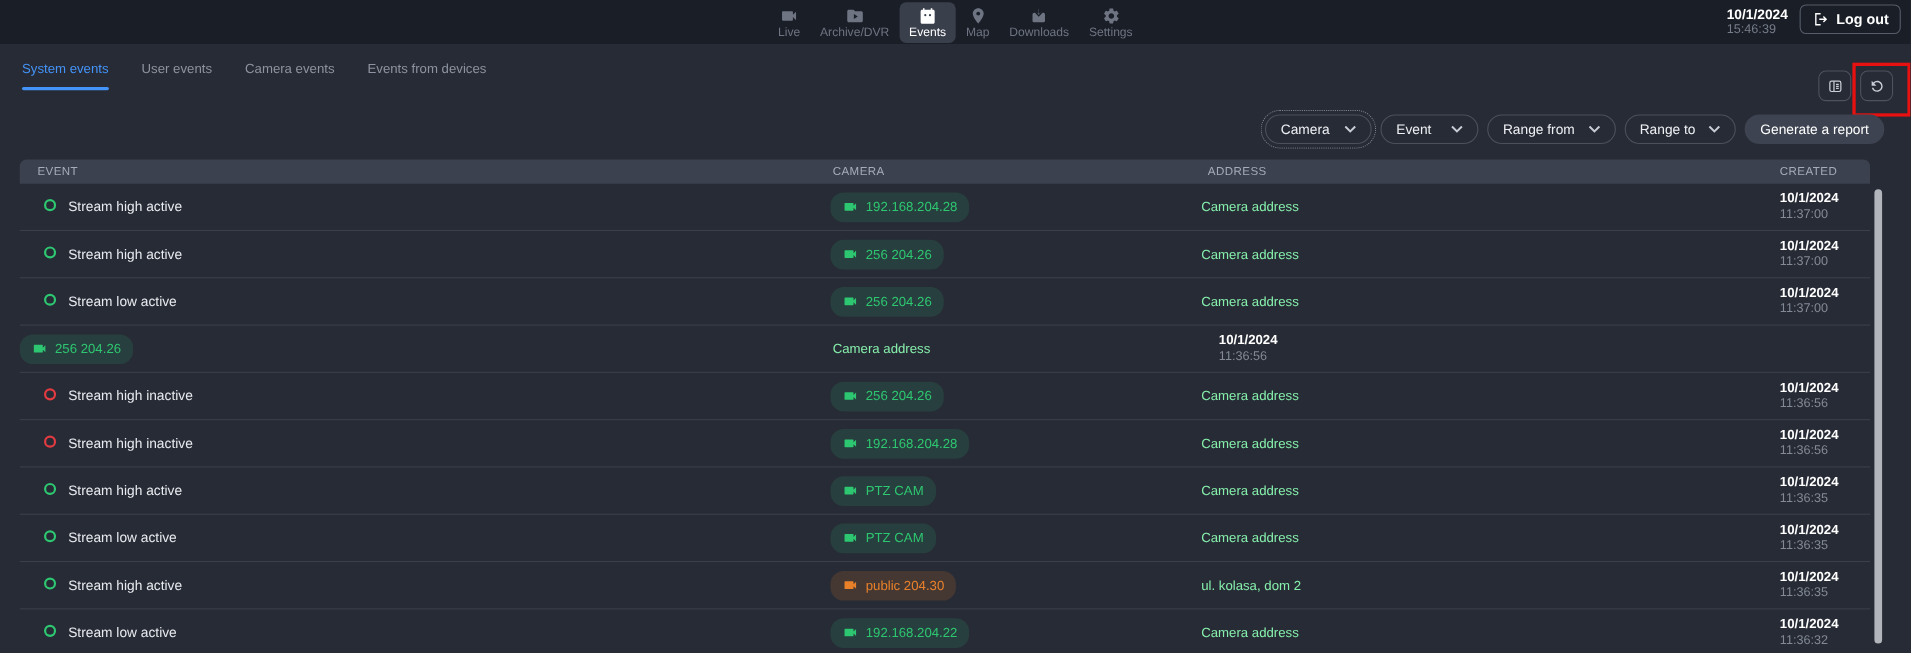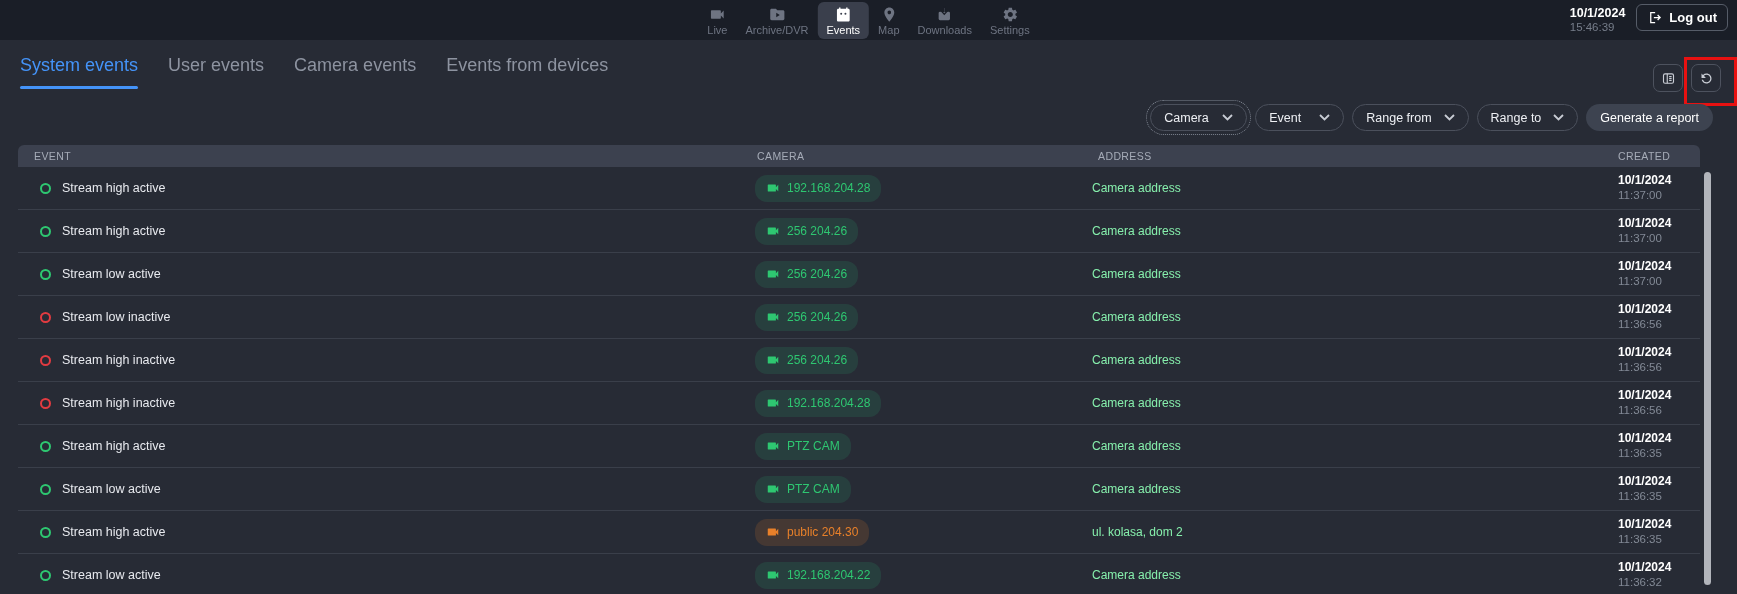--- a/index.html
+++ b/index.html
@@ -15,21 +15,21 @@
   .nav-item.active{background:#3a3f4c;color:#ffffff;}
   .top-right{position:absolute;top:4px;right:9px;display:flex;align-items:flex-start;gap:11px;}
   .datetime{display:flex;flex-direction:column;line-height:14px;padding-top:2px;}
   .datetime .d{font-size:12.5px;font-weight:700;color:#ffffff;}
   .datetime .t{font-size:11.5px;color:#767d8a;}
   .logout-btn{display:flex;align-items:center;gap:7px;border:1px solid #565c68;border-radius:6px;
               padding:5px 10px;color:#fff;font-size:13px;font-weight:700;background:transparent;cursor:pointer;}
   .logout-btn svg{width:15px;height:15px;stroke:#fff;fill:none;stroke-width:2;}
 
   
-  .tabs{position:absolute;top:55px;left:20px;display:flex;gap:30px;font-size:18px;}
+  .tabs{position:absolute;top:55px;left:20px;display:flex;gap:30px;font-size:12px;}
   .tab{color:#8d93a0;padding-bottom:13px;position:relative;cursor:pointer;}
   .tab.active{color:#4493f8;}
   .tab.active::after{content:"";position:absolute;left:0;right:0;bottom:0;height:3px;
                      background:#4493f8;border-radius:3px;}
 
   
   .icon-btns{position:absolute;top:64px;right:16px;display:flex;gap:8px;}
   .icon-btn{width:30px;height:28px;border:1px solid #4d525e;border-radius:7px;background:transparent;
             display:flex;align-items:center;justify-content:center;color:#c9cdd5;cursor:pointer;}
   .icon-btn svg{width:15px;height:15px;}
@@ -47,21 +47,21 @@
               border-radius:15px;color:#fff;font-size:12.5px;cursor:pointer;}
 
   
   .table{position:absolute;left:18px;top:145px;width:1682px;}
   .thead,.trow{display:grid;grid-template-columns:737px 335px 510px 100px;align-items:center;}
   .thead{height:22px;background:#3c414f;border-radius:6px 6px 0 0;color:#a6acb8;
          font-size:10.5px;letter-spacing:.4px;}
   .thead .hc1{padding-left:16px;}.thead .hc2{padding-left:2px;}
   .thead .hc3{padding-left:8px;}.thead .hc4{padding-left:18px;}
   .trow{height:42px;border-bottom:1px solid #3a3f4a;font-size:12.5px;color:#e8eaef;cursor:default;}
-  .c1{display:flex;align-items:center;gap:11px;padding-left:22px;}
+  .c1{display:flex;align-items:flex-start;gap:11px;padding-left:22px;}
   .ring{box-sizing:border-box;width:11px;height:11px;border:2.5px solid #2ec771;border-radius:50%;flex:none;}
   .ring[data-status="inactive"]{border-color:#e23b41;}
   .tag{display:inline-flex;align-items:center;gap:7px;height:27px;padding:0 11px;border-radius:12px;
        background:rgba(46,199,120,.13);color:#2ec771;font-size:12px;}
   .tag[data-color="orange"]{background:rgba(232,127,42,.16);color:#e8802a;}
   .tag svg{width:14px;height:14px;fill:currentColor;flex:none;}
   .c3{font-size:12px;color:#86efac;padding-left:2px;}
   .c4{padding-left:18px;line-height:15px;}
   .c4 .d{font-weight:700;font-size:12px;color:#ffffff;}
   .c4 .t{font-size:11.5px;color:#838a96;}
@@ -239,24 +239,20 @@
             <span>256 204.26</span>
           </span></div>
       <div class="c3">Camera address</div>
       <div class="c4">
           <div class="d">10/1/2024</div>
           <div class="t">11:37:00</div>
         </div>
     </div>
 
     <div class="trow">
-      <div class="c1">
-          <span class="ring" data-status="inactive"></span>
-          <span>Stream low inactive</span>
-        </div>
       <div class="c2"><span class="tag" data-color="green">
             <svg viewBox="0 0 24 24">
               <path d="M17 10.5V7c0-.55-.45-1-1-1H4c-.55 0-1 .45-1 1v10c0 .55.45 1 1 1h12c.55 0 1-.45 1-1v-3.5l4 4v-11l-4 4z"></path>
             </svg>
             <span>256 204.26</span>
           </span></div>
       <div class="c3">Camera address</div>
       <div class="c4">
           <div class="d">10/1/2024</div>
           <div class="t">11:36:56</div>

